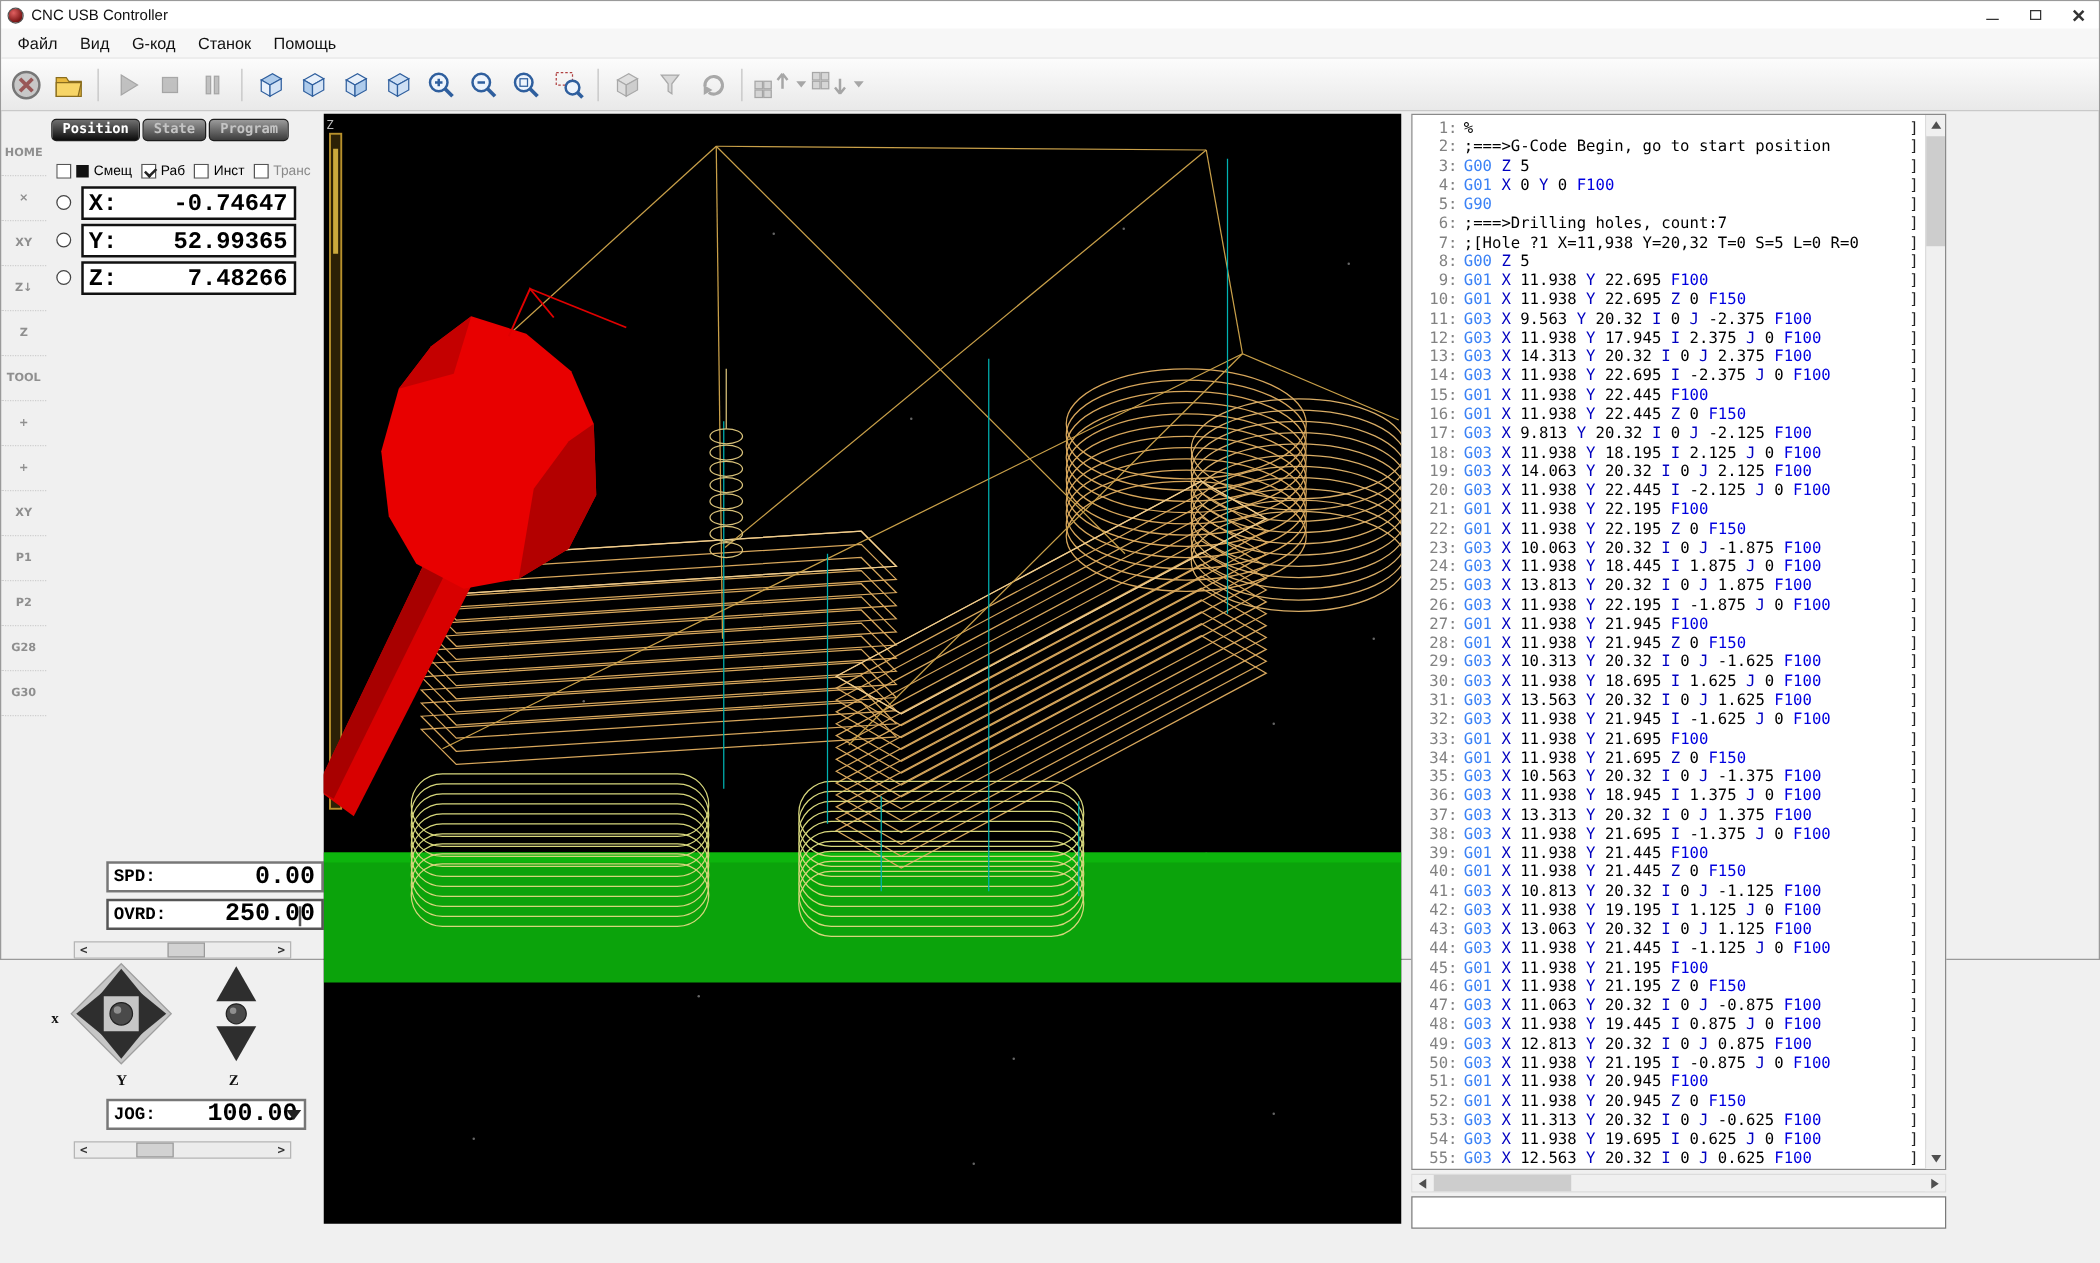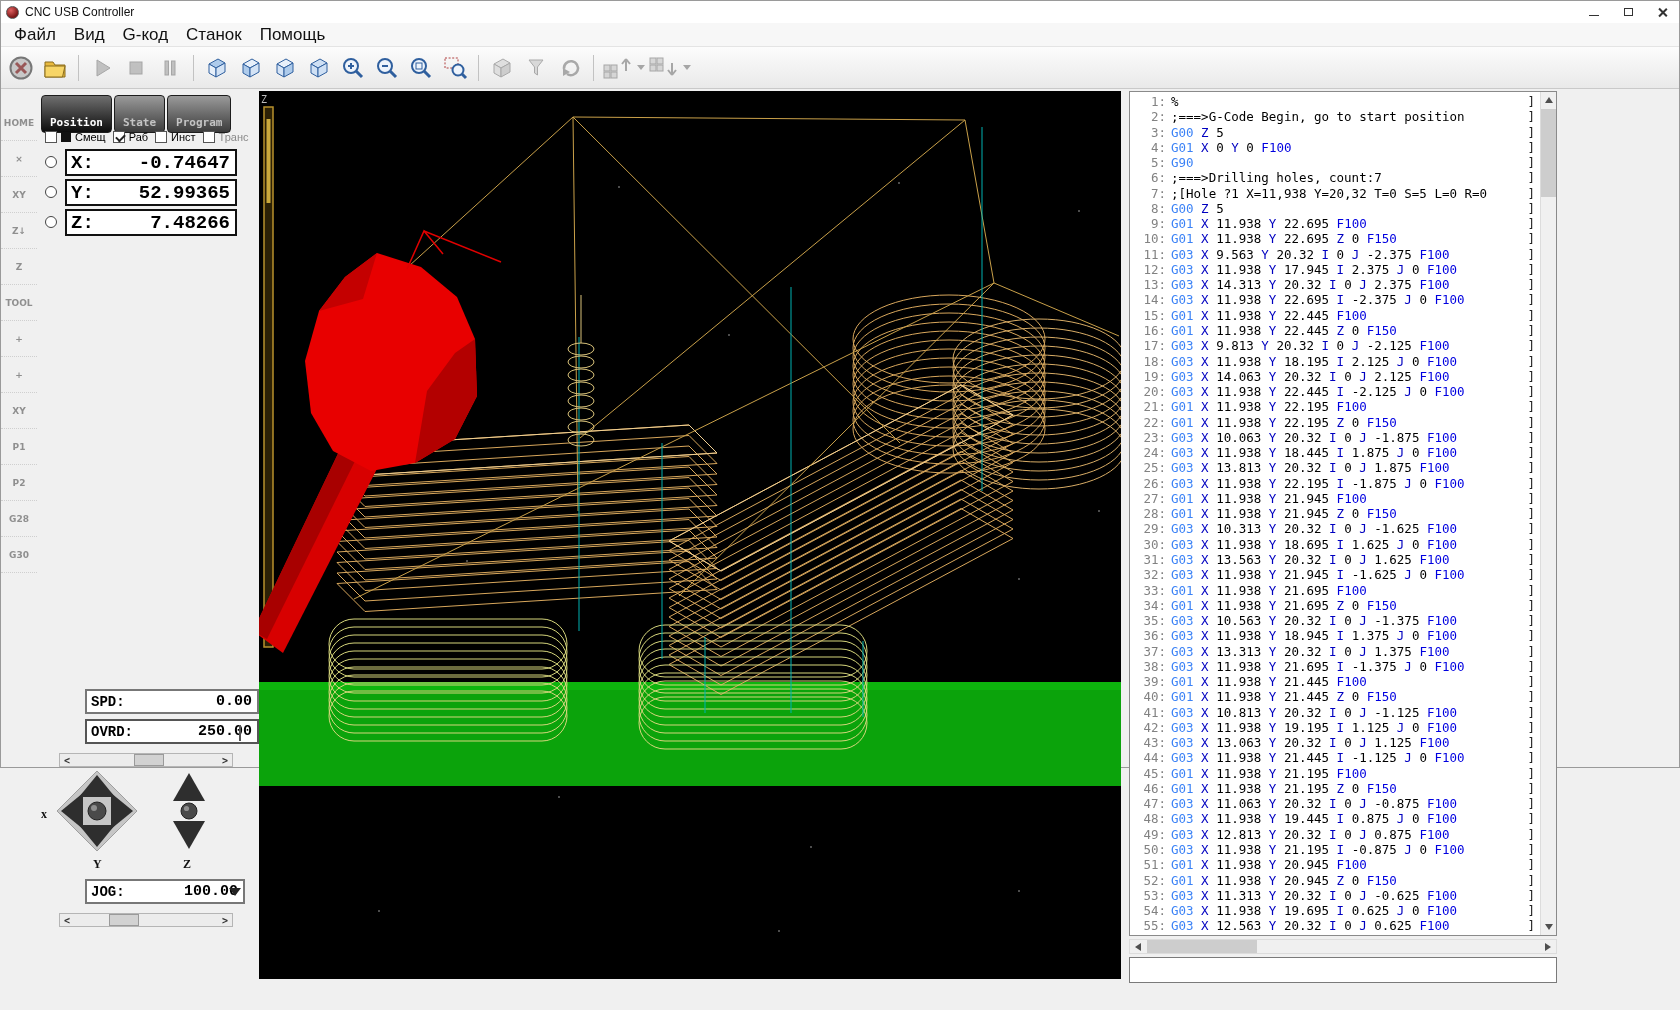--- a/index.html
+++ b/index.html
@@ -20,21 +20,21 @@
   .glyph-max { width:9px; height:8px; border:1px solid #333; }
   .glyph-close { position:relative; width:11px; height:11px; }
   .glyph-close::before,.glyph-close::after { content:""; position:absolute; left:5px; top:0;
       width:1.5px; height:11px; background:#333; }
   .glyph-close::before { transform:rotate(45deg); }
   .glyph-close::after  { transform:rotate(-45deg); }
 
   
   .menubar { height:24px; background:#f7f7f7; display:flex; align-items:center;
              padding-left:4px; flex:none; border-bottom:1px solid #e4e4e4; }
-  .menu-item { padding:3px 9px; font-size:17px; color:#111; }
+  .menu-item { padding:3px 9px; font-size:13px; color:#111; }
 
   
   .toolbar { height:42px; flex:none; display:flex; align-items:center; padding:0 3px;
              background:linear-gradient(#fcfcfc,#e9e9e9);
              border-bottom:1px solid #c9c9c9; }
   .tb-btn { width:34px; height:34px; display:flex; align-items:center; justify-content:center;
             border-radius:3px; }
   .tb-btn.wide { width:46px; }
   .tb-btn.disabled { opacity:.75; }
   .tb-sep { width:1px; height:26px; background:#c2c2c2; margin:0 6px; flex:none; }
@@ -49,21 +49,21 @@
   .strip-item { height:36px; display:flex; align-items:center; justify-content:center;
                 border-bottom:1px dotted #cfcfcf; color:#8f8f8f;
                 font:bold 9px "DejaVu Sans", sans-serif; text-align:center; }
 
   
   .left-panel { position:absolute; left:36px; top:0; bottom:0; width:222px; }
   .abs { position:absolute; }
 
   .tabs { left:4px; top:6px; display:flex; gap:2px; }
   .tab { background:linear-gradient(#9a9a9a,#3c3c3c); color:#c4c4c4; border:1px solid #1d1d1d;
-         border-radius:4px; font:bold 11px "DejaVu Sans Mono", monospace; padding:20px 8px 3px; }
+         border-radius:4px; font:bold 11px "DejaVu Sans Mono", monospace; padding:0 8px 3px; }
   .tab.active { background:linear-gradient(#6f6f6f,#0c0c0c); color:#fff; }
 
   .chk-row { left:8px; top:42px; display:flex; align-items:center; gap:4px; width:214px;
              overflow:hidden; font-size:11px; }
   .chk { width:12px; height:12px; border:1px solid #555; background:#fff; position:relative; flex:none; }
   .chk.checked::after { content:""; position:absolute; left:2px; top:2px; width:7px; height:4px;
         border-left:2px solid #222; border-bottom:2px solid #222; transform:rotate(-45deg); }
   .blk-square { width:10px; height:10px; background:#111; flex:none; }
   .chk-label { margin-right:3px; white-space:nowrap; }
   .chk-label.dim { color:#8a8a8a; }
@@ -71,21 +71,21 @@
   .radio { width:12px; height:12px; border:1.5px solid #444; border-radius:50%; background:#fff; }
   .dro-row { left:28px; width:172px; height:27px; background:#fff; border:2px solid #111;
              display:flex; align-items:center;
              font:bold 19px "Liberation Mono", monospace; }
   .dro-axis { padding-left:4px; }
   .dro-val { flex:1; text-align:right; padding-right:5px; }
 
   .small-box { left:22px; width:174px; height:25px; background:#fff; border:2px solid #777;
                display:flex; align-items:center; font:bold 14px "Liberation Mono", monospace;margin-left:26px; }
   .small-box .lbl { padding-left:4px; }
-  .small-box .val { flex:1; text-align:right; padding-right:5px; font-size:15px; }
+  .small-box .val { flex:1; text-align:right; padding-right:5px; font-size:20px; }
 
   .hslider { left:22px; width:174px; height:14px; background:#ececec; border:1px solid #b5b5b5;
              display:flex; align-items:center; position:absolute; }
   .hs-arrow { width:14px; text-align:center; font:bold 10px "DejaVu Sans Mono", monospace; color:#333; }
   .hs-track { flex:1; height:100%; position:relative; }
   .hs-thumb { position:absolute; top:0; width:30px; height:12px; background:#d2d2d2;
               border:1px solid #9a9a9a; }
 
   .axis-lbl { font:bold 12px "Liberation Serif", serif; color:#111; }
 

